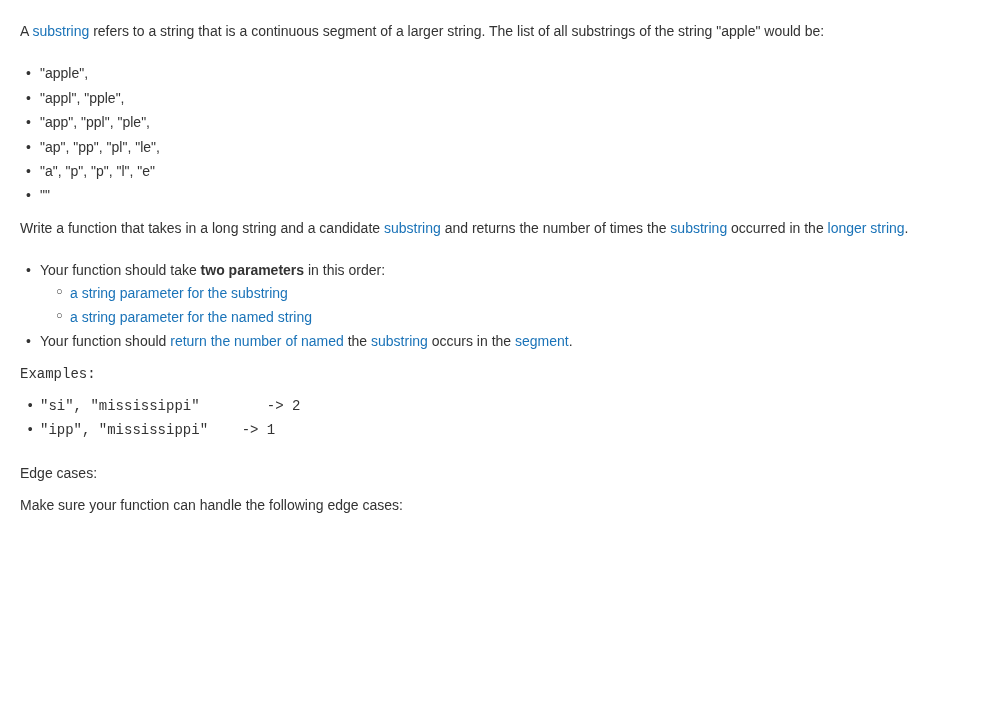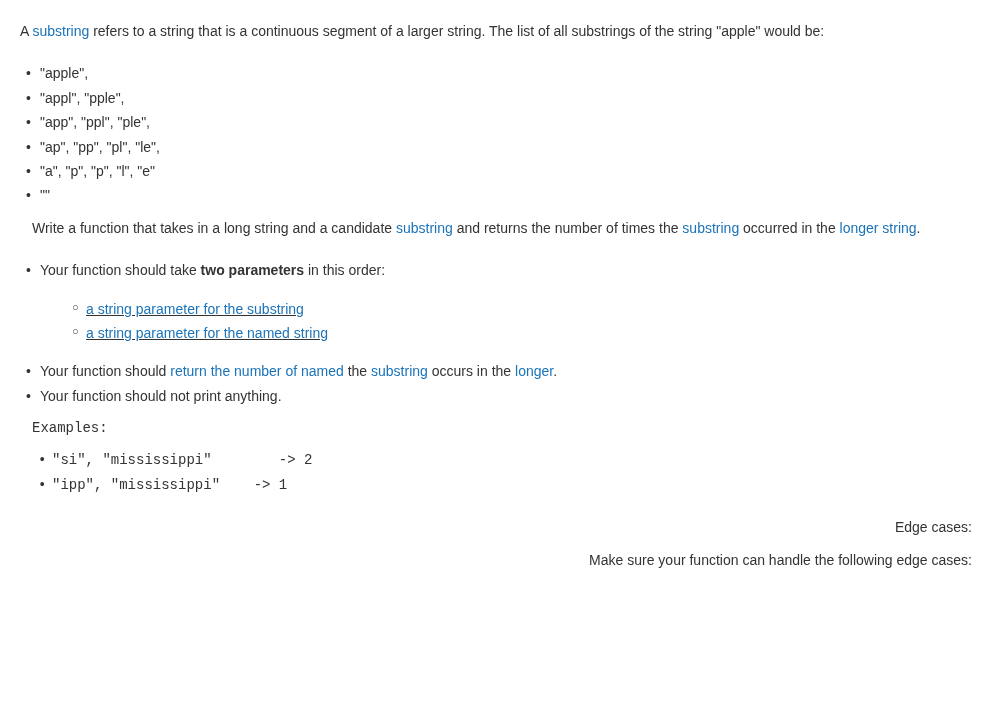--- a/index.html
+++ b/index.html
@@ -49,22 +49,21 @@
 
     ul.bullet-list li::before {
       content: "•";
       position: absolute;
       left: 6px;
     }
 
     ul.sub-bullet-list {
       list-style: none;
       padding: 0;
-      margin: 16px;
-      text-decoration: underline;
+      margin: 0;
     }
 
     ul.sub-bullet-list li {
       padding-left: 30px;
       position: relative;
       margin-bottom: 2px;
     }
 
     ul.sub-bullet-list li::before {
       content: "○";
@@ -86,26 +85,24 @@
       margin-bottom: 6px;
     }
 
     .examples-section {
       margin-top: 10px;
       font-family: Liberation Mono, monospace;
     }
 
     .edge-cases-section {
       margin-top: 10px;
-      text-align: right;
     }
 
     .section-gap {
       margin-bottom: 20px;
-      margin-left: 12px;
     }
   </style>
 </head>
 <body>
 
 <div class="content">
 
   <p class="intro-paragraph">
     <span>A </span><a>substring</a><span> refers to a string that is a continuous segment of a larger string.  The list of all substrings of the string "apple" would be:</span>
   </p>
@@ -125,24 +122,21 @@
 
   <ul class="bullet-list main-list">
     <li>
       <span>Your function should take <strong>two parameters</strong> in this order:</span>
       <ul class="sub-bullet-list">
         <li><span class="highlight-blue">a string parameter for the substring</span></li>
         <li><span class="highlight-blue">a string parameter for the named string</span></li>
       </ul>
     </li>
     <li>
-      <span>Your function should <span class="highlight-blue">return the number of named</span> the <span class="highlight-blue">substring</span> occurs in the <span class="highlight-blue">longer</span>.</span>
-    </li>
-    <li>
-      <span>Your function should not print anything.</span>
+      <span>Your function should <span class="highlight-blue">return the number of named</span> the <span class="highlight-blue">substring</span> occurs in the <span class="highlight-blue">segment</span>.</span>
     </li>
   </ul>
 
   <div class="examples-section section-gap">
     <p><span>Examples:</span></p>
     <ul class="bullet-list">
       <li>
         <span>"si", "mississippi"&nbsp;&nbsp;&nbsp;&nbsp;&nbsp;&nbsp;&nbsp;&nbsp;-&gt; 2</span>
       </li>
       <li>

